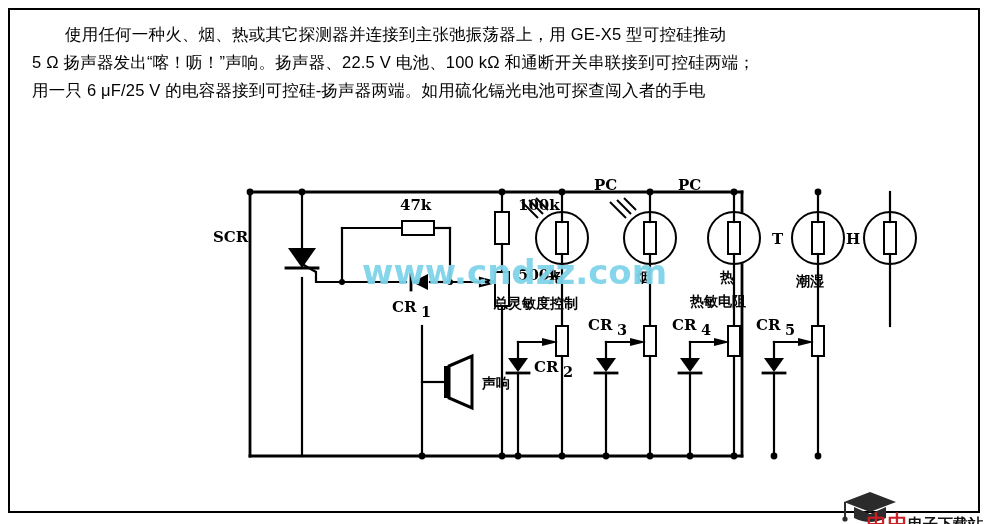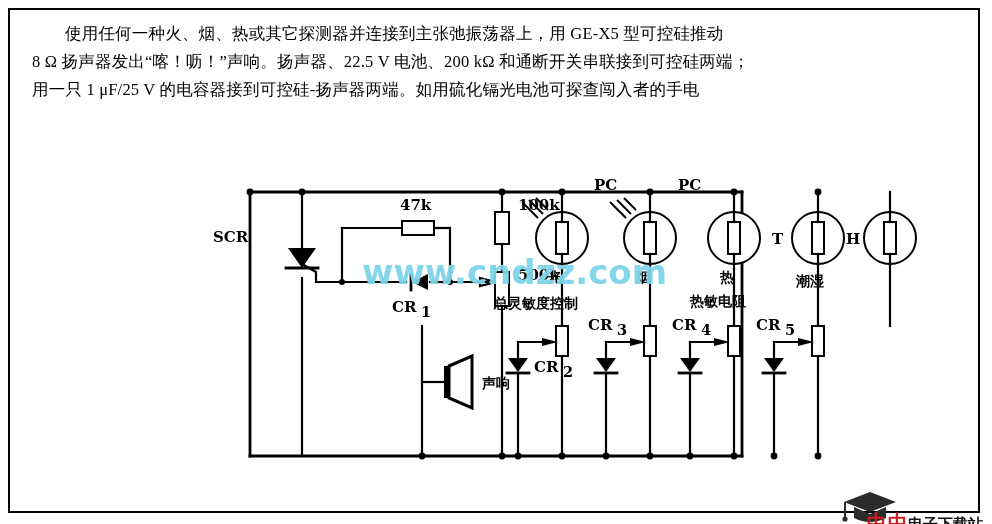--- a/index.html
+++ b/index.html
@@ -5,21 +5,21 @@
   html,body{margin:0;padding:0;background:#fff;}
   body{width:992px;height:524px;position:relative;overflow:hidden;
        font-family:"Liberation Serif",serif;color:#000;}
 
   #page-frame{position:absolute;left:8px;top:8px;width:972px;height:505px;
        border:2px solid #000;box-sizing:border-box;background:#fff;}
 
   
   #body-text{position:absolute;left:22px;top:10px;width:930px;
        font-size:16.5px;line-height:28px;letter-spacing:0.2px;
-       font-family:Liberation Serif, serif;}
+       font-family:Liberation Sans, sans-serif;}
   #body-text p{margin:0;text-align:justify;}
   #body-text p.indent{text-indent:2em;}
 
   
   #circuit{position:absolute;left:0;top:150px;width:972px;height:310px;}
   #circuit svg{display:block;}
 
   
   #watermark{position:absolute;left:352px;top:232px;width:320px;height:46px;
        pointer-events:none;margin-top:8px;}
@@ -29,22 +29,22 @@
   #footer-logo{position:absolute;left:828px;top:478px;width:150px;height:52px;}
   #footer-logo svg{display:block;}
 </style>
 </head>
 <body>
 
 <div id="page-frame">
 
   <div id="body-text">
     <p class="indent">使用任何一种火、烟、热或其它探测器并连接到主张弛振荡器上，用 GE-X5 型可控硅推动</p>
-    <p>8 Ω 扬声器发出“喀！呖！”声响。扬声器、22.5 V 电池、200 kΩ 和通断开关串联接到可控硅两端；</p>
-    <p>用一只 1 μF/25 V 的电容器接到可控硅-扬声器两端。如用硫化镉光电池可探查闯入者的手电</p>
+    <p>5 Ω 扬声器发出“喀！呖！”声响。扬声器、22.5 V 电池、100 kΩ 和通断开关串联接到可控硅两端；</p>
+    <p>用一只 6 μF/25 V 的电容器接到可控硅-扬声器两端。如用硫化镉光电池可探查闯入者的手电</p>
   </div>
 
   <div id="circuit">
   <svg width="972" height="310" viewBox="0 0 972 310" xmlns="http://www.w3.org/2000/svg">
     <defs>
       <style>
         .w{stroke:#000;stroke-width:2.2;fill:none;stroke-linecap:square;}
         .wt{stroke:#000;stroke-width:2.8;fill:none;stroke-linecap:square;}
         .bx{stroke:#000;stroke-width:2;fill:#fff;}
         .sld{fill:#000;}

